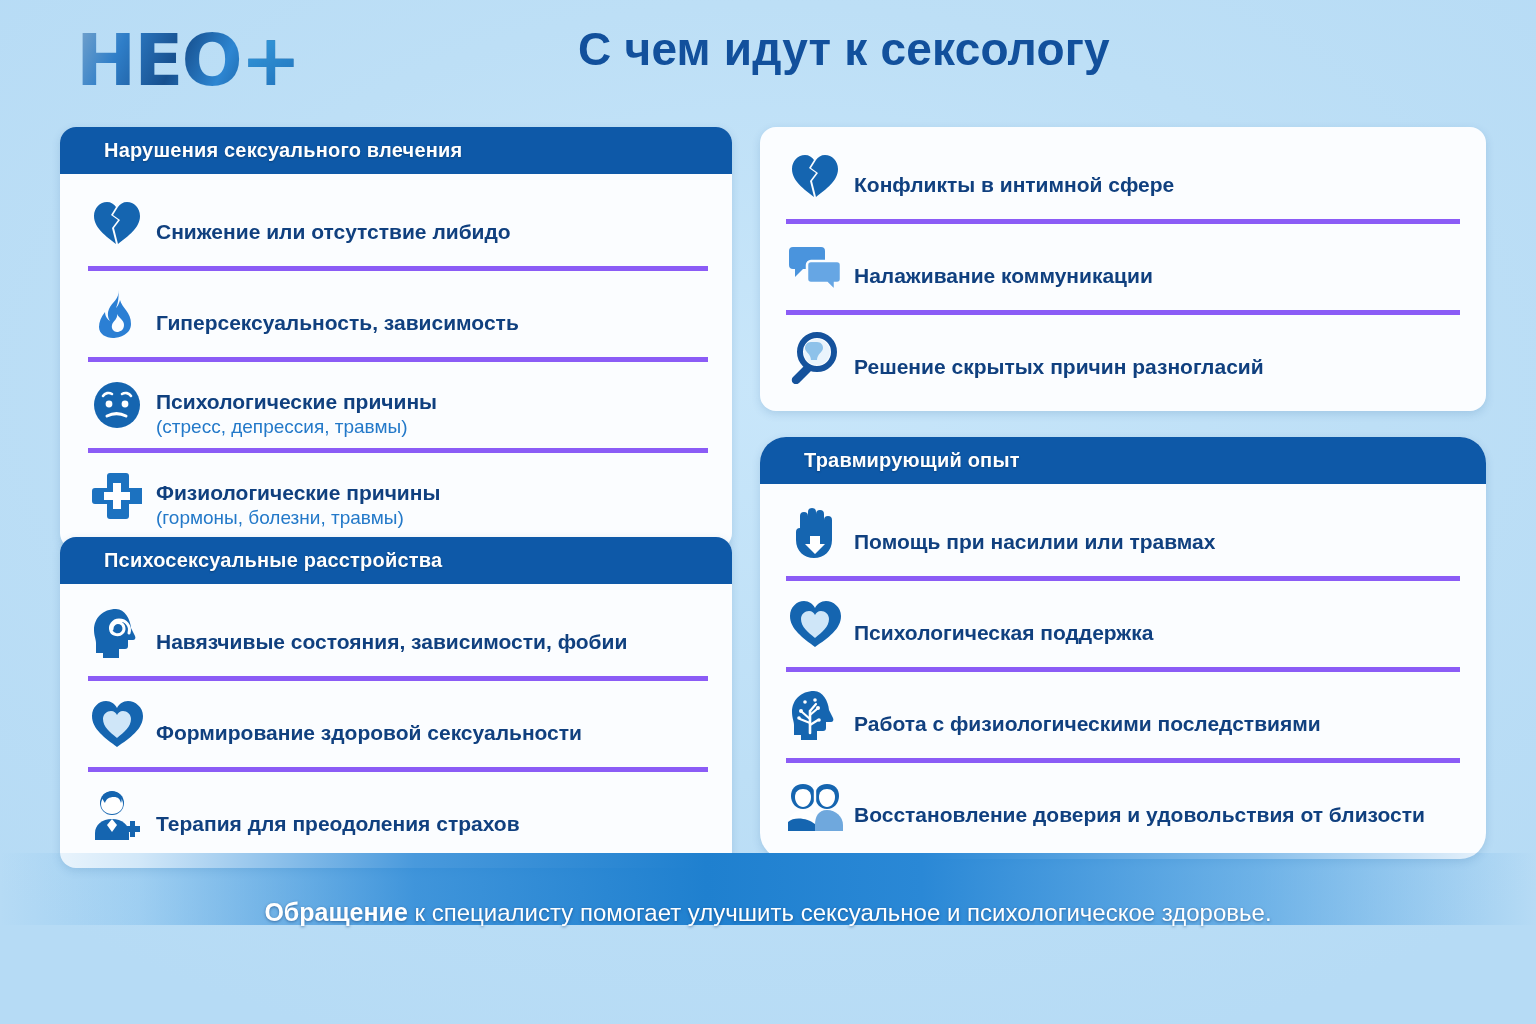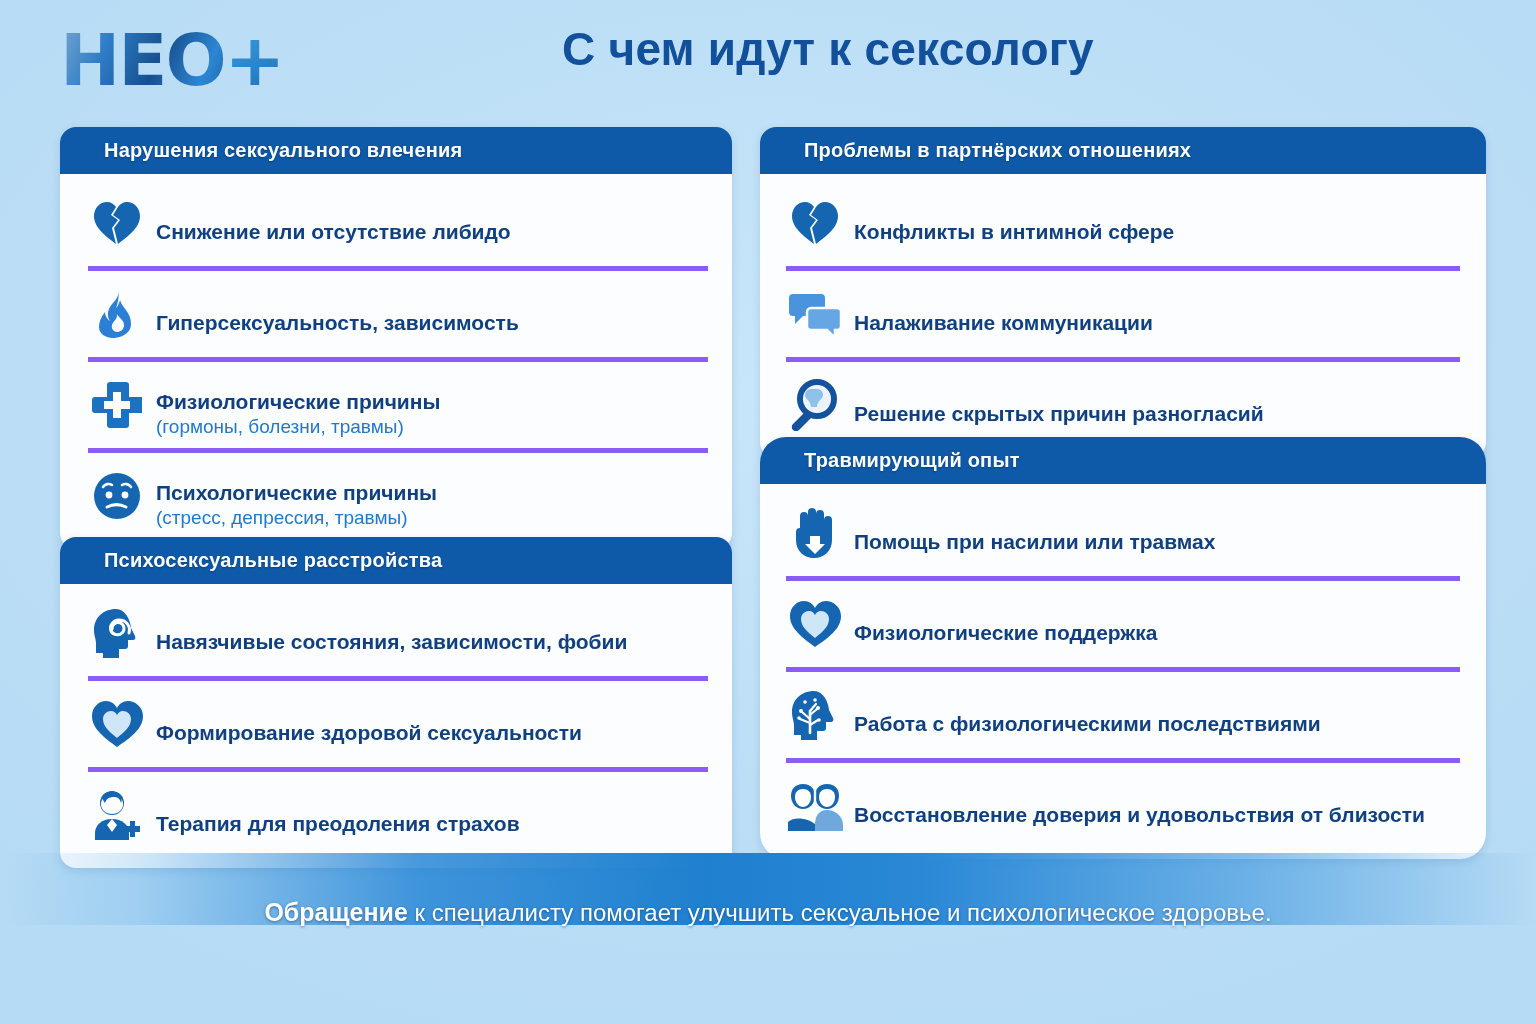--- a/index.html
+++ b/index.html
@@ -9,21 +9,21 @@
     background:#bfe1f7;
     overflow:hidden;
   }
   .poster{
     position:relative;width:1536px;height:1024px;
     background:
       radial-gradient(ellipse 1100px 700px at 50% 38%, #c8e6fa 0%, #bddff6 55%, #b6dbf5 100%);
   }
 
   
-  .header{position:absolute;left:0;top:0;width:1225px;height:110px;}
+  .header{position:absolute;left:16px;top:0;width:1225px;height:110px;}
   .logo{
     position:absolute;left:60px;top:18px;
     font-size:72px;font-weight:bold;letter-spacing:-2px;
     background:linear-gradient(115deg,#7ea8cd 0%,#2f7ec8 22%,#17508f 45%,#2d86d2 65%,#11528f 85%,#4d9ad8 100%);
     -webkit-background-clip:text;background-clip:text;color:transparent;
     font-family:"DejaVu Sans","Liberation Sans",sans-serif;
     text-shadow:none;
   }
   .logo .plus{
     background:linear-gradient(150deg,#2fa6de 0%,#2f8ed2 40%,#1d6ab5 100%);
@@ -134,44 +134,44 @@
             </svg>
         </span>
         <div class="txt">
           <div class="main">Гиперсексуальность, зависимость</div>
         </div>
       </div>
 
       <div class="row">
         <span class="ico">
           <svg width="50" height="50" viewBox="0 0 50 50">
-              <path d="M17 2h16a3 3 0 013 3v12h12a3 3 0 013 3v10a3 3 0 01-3 3H36v12a3 3 0 01-3 3H17a3 3 0 01-3-3V33H2a3 3 0 01-3-3V20a3 3 0 013-3h12V5a3 3 0 013-3z" transform="translate(1,0)" fill="#1c72c0"></path>
-              <path d="M21 12h8v9h9v8h-9v9h-8v-9h-9v-8h9z" fill="#ffffff"></path>
-            </svg>
-        </span>
-        <div class="txt">
-          <div class="main">Физиологические причины</div>
-          <div class="sub">(гормоны, болезни, травмы)</div>
-        </div>
-      </div>
-
-      <div class="row">
-        <span class="ico">
-          <svg width="50" height="50" viewBox="0 0 50 50">
               <circle cx="25" cy="25" r="23" fill="#1565b0"></circle>
               <circle cx="17" cy="24" r="3.4" fill="#ffffff"></circle>
               <circle cx="33" cy="24" r="3.4" fill="#ffffff"></circle>
               <path d="M11 16c2-3 6-4 9-2" stroke="#ffffff" stroke-width="2.6" fill="none" stroke-linecap="round"></path>
               <path d="M39 16c-2-3-6-4-9-2" stroke="#ffffff" stroke-width="2.6" fill="none" stroke-linecap="round"></path>
               <path d="M15 36c6-3 13-3 19 0" stroke="#ffffff" stroke-width="3" fill="none" stroke-linecap="round"></path>
             </svg>
         </span>
         <div class="txt">
           <div class="main">Психологические причины</div>
           <div class="sub">(стресс, депрессия, травмы)</div>
+        </div>
+      </div>
+
+      <div class="row">
+        <span class="ico">
+          <svg width="50" height="50" viewBox="0 0 50 50">
+              <path d="M17 2h16a3 3 0 013 3v12h12a3 3 0 013 3v10a3 3 0 01-3 3H36v12a3 3 0 01-3 3H17a3 3 0 01-3-3V33H2a3 3 0 01-3-3V20a3 3 0 013-3h12V5a3 3 0 013-3z" transform="translate(1,0)" fill="#1c72c0"></path>
+              <path d="M21 12h8v9h9v8h-9v9h-8v-9h-9v-8h9z" fill="#ffffff"></path>
+            </svg>
+        </span>
+        <div class="txt">
+          <div class="main">Физиологические причины</div>
+          <div class="sub">(гормоны, болезни, травмы)</div>
         </div>
       </div>
 
     </div>
   </div>
 
   <div class="card" id="card-psychosex">
     <div class="card-head">Психосексуальные расстройства</div>
     <div class="card-body">
 
@@ -212,21 +212,20 @@
         </span>
         <div class="txt">
           <div class="main">Терапия для преодоления страхов</div>
         </div>
       </div>
 
     </div>
   </div>
 
   <div class="card" id="card-partner">
-    <div class="card-head">Проблемы в партнёрских отношениях</div>
     <div class="card-body">
 
       <div class="row">
         <span class="ico">
           <svg width="50" height="46" viewBox="0 0 50 46">
               <path d="M24 44C14 36 2 28 2 16 2 8 8 2 15 2c4 0 7 2 9 5l-5 8 7 5-6 8 4 16z" fill="#1565b0"></path>
               <path d="M26 44l-4-16 6-8-7-5 5-8c2-3 5-5 9-5 7 0 13 6 13 14 0 12-12 20-22 28z" fill="#1565b0"></path>
             </svg>
         </span>
         <div class="txt">
@@ -280,21 +279,21 @@
       </div>
 
       <div class="row">
         <span class="ico">
           <svg width="52" height="48" viewBox="0 0 52 48">
               <path d="M26 47C14 38 1 29 1 16 1 7 8 1 15 1c5 0 9 3 11 7 2-4 6-7 11-7 7 0 15 6 15 15 0 13-13 22-26 31z" fill="#1565b0"></path>
               <path d="M26 38c-7-6-14-11-14-19 0-5 4-8 8-8 3 0 5 2 6 4 1-2 3-4 6-4 4 0 8 3 8 8 0 8-7 13-14 19z" fill="#cfe6f8"></path>
             </svg>
         </span>
         <div class="txt">
-          <div class="main">Физиологические поддержка</div>
+          <div class="main">Психологическая поддержка</div>
         </div>
       </div>
 
       <div class="row">
         <span class="ico">
           <svg width="54" height="52" viewBox="0 0 54 52">
               <path d="M26 2C13 2 4 11 4 23c0 6 2 9 2 13v10h7v5h16v-9h6c2 0 3-1 3-3v-6h5c2 0 3-2 2-4l-4-8C40 12 35 2 26 2z" fill="#1565b0"></path>
               <path d="M22 44V22" stroke="#ffffff" stroke-width="2.6" stroke-linecap="round"></path>
               <path d="M22 30l-8-7M22 26l7-6M22 34l-10-4M22 22l6-7M22 36l8-5" stroke="#ffffff" stroke-width="2.2" stroke-linecap="round"></path>
               <circle cx="13" cy="22" r="2" fill="#ffffff"></circle>

